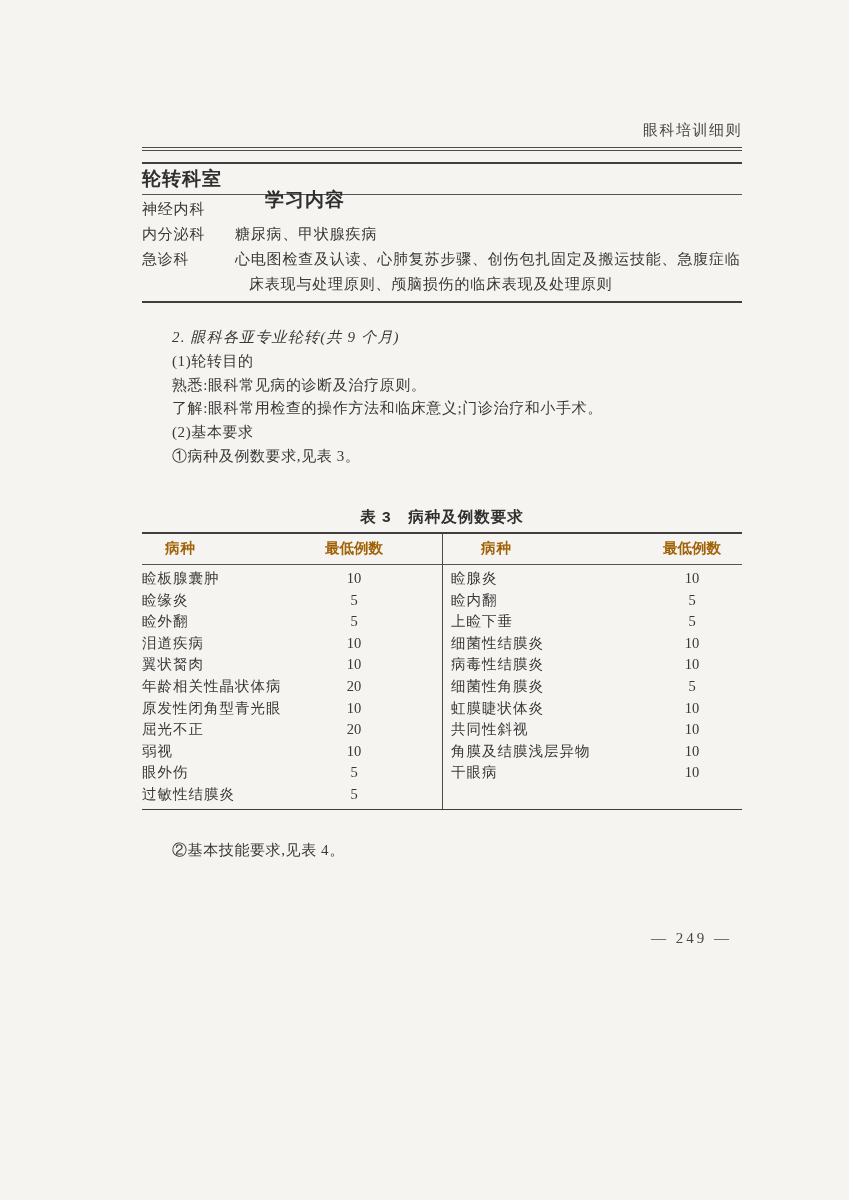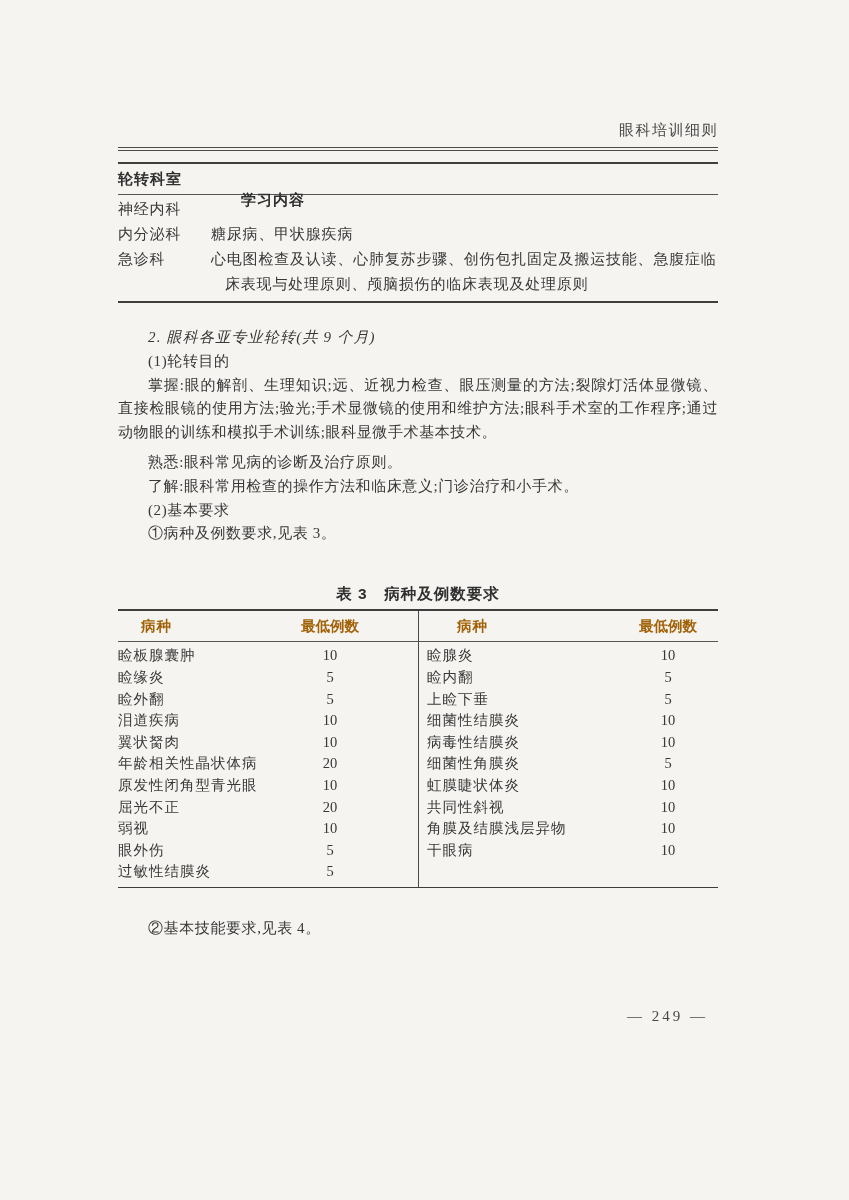--- a/index.html
+++ b/index.html
@@ -5,21 +5,21 @@
   html,body{margin:0;padding:0;}
   body{
     width:849px;height:1200px;
     background:#f5f4f1;
     font-family:"Liberation Serif","DejaVu Serif",serif;
     color:#383838;
     position:relative;
     overflow:hidden;
   }
   .content{
-    position:absolute;left:118px;top:0;width:600px;
+    position:absolute;left:142px;top:0;width:600px;
   }
   
   .doc-header{
     margin-top:122px;height:17px;line-height:17px;
     text-align:right;font-size:15px;letter-spacing:1.5px;color:#474747;
   }
   .double-rule{
     margin-top:8px;height:2px;
     border-top:1.5px solid #4b4b4b;border-bottom:1.5px solid #4b4b4b;
   }
@@ -31,21 +31,21 @@
   }
   
   .table2{
     margin-top:11px;
     border-top:2px solid #3e3e3e;border-bottom:2px solid #3e3e3e;
   }
   .t2-head{
     display:flex;align-items:center;height:30px;
     border-bottom:1px solid #555;
     font-family:"Liberation Sans","DejaVu Sans",sans-serif;
-    font-weight:bold;font-size:15px;color:#2f2f2f;letter-spacing:1px;
+    font-weight:bold;font-size:19px;color:#2f2f2f;letter-spacing:1px;
   }
   .t2-body{padding:2px 0 4px;}
   .t2-row{display:flex;line-height:25px;font-size:15px;letter-spacing:0.8px;}
   .t2-dept{width:93px;flex-shrink:0;}
   .t2-content{flex:1;padding-left:14px;text-indent:-14px;}
   .t2-head .t2-content{padding-left:30px;text-indent:0;margin-top:42px;}
   
   .paras{margin-top:23px;}
   .paras p{
     margin:0;font-size:15px;line-height:23.8px;
@@ -111,21 +111,20 @@
       <div class="t2-row">
         <div class="t2-dept">急诊科</div>
         <div class="t2-content">心电图检查及认读、心肺复苏步骤、创伤包扎固定及搬运技能、急腹症临床表现与处理原则、颅脑损伤的临床表现及处理原则</div>
       </div>
     </div>
   </div>
 
   <div class="paras">
     <p class="kai">2. 眼科各亚专业轮转(共 9 个月)</p>
     <p>(1)轮转目的</p>
-    <p class="just">掌握:眼的解剖、生理知识;远、近视力检查、眼压测量的方法;裂隙灯活体显微镜、直接检眼镜的使用方法;验光;手术显微镜的使用和维护方法;眼科手术室的工作程序;通过动物眼的训练和模拟手术训练;眼科显微手术基本技术。</p>
     <p>熟悉:眼科常见病的诊断及治疗原则。</p>
     <p>了解:眼科常用检查的操作方法和临床意义;门诊治疗和小手术。</p>
     <p>(2)基本要求</p>
     <p>①病种及例数要求,见表 3。</p>
   </div>
 
   <div class="tbl-title t3-title">表 3　病种及例数要求</div>
 
   <div class="table3">
     <div class="t3-half left">

